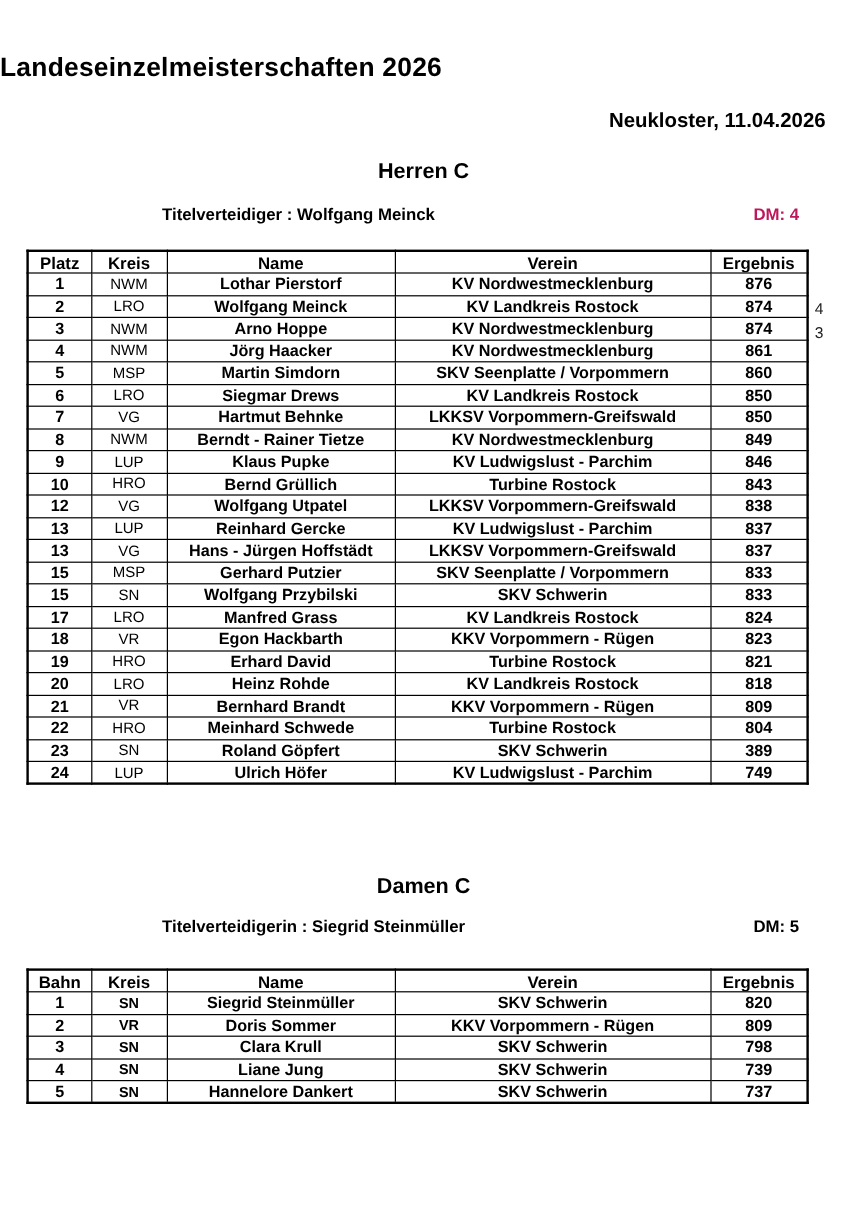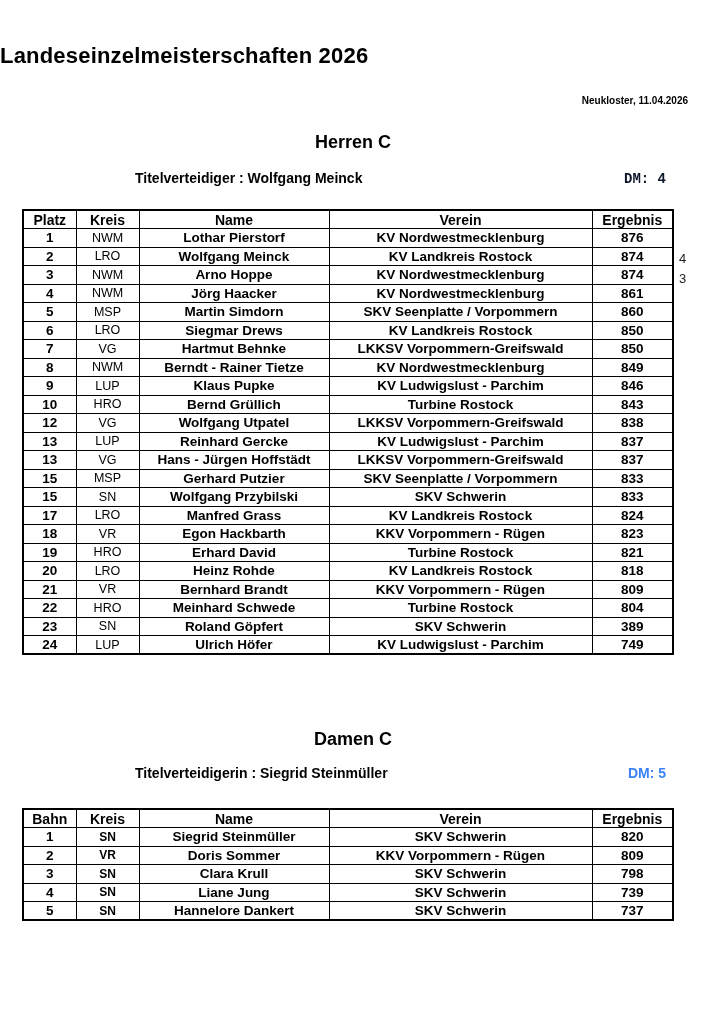--- a/index.html
+++ b/index.html
@@ -18,21 +18,21 @@
     padding-top: 44px;
     font-size: 22px;
     font-weight: bold;
     line-height: 24px;
     letter-spacing: 0.2px;
   }
   .date-line {
     margin-top: 25px;
     padding-right: 18px;
     text-align: right;
-    font-size: 10px;
+    font-size: 17px;
     font-weight: bold;
     line-height: 15px;
   }
   .section-heading {
     text-align: center;
     font-size: 18px;
     font-weight: bold;
     line-height: 20px;
   }
   .section-herren .section-heading { margin-top: 24px; }
@@ -99,21 +99,21 @@
 <div class="page">
 
   <div class="doc-title">Landeseinzelmeisterschaften 2026</div>
 
   <div class="date-line">Neukloster, 11.04.2026</div>
 
   <section class="section section-herren">
     <div class="section-heading">Herren C</div>
     <div class="defender-row">
       <span>Titelverteidiger : Wolfgang Meinck</span>
-      <span class="dm-label" style="color: #0f172a; font-family: Liberation Mono, monospace;">DM: 4</span>
+      <span class="dm-label" style="color: #be185d;">DM: 4</span>
     </div>
     <div class="table-wrap">
       <table class="results">
           <thead>
             <tr>
               <th class="c0">Platz</th>
               <th class="c1">Kreis</th>
               <th class="c2">Name</th>
               <th class="c3">Verein</th>
               <th class="c4">Ergebnis</th>
@@ -285,21 +285,21 @@
         </table>
     <span class="side-note" style="top: 40px;">4</span>
         <span class="side-note" style="top: 60px;">3</span>
       </div>
   </section>
 
   <section class="section section-damen">
     <div class="section-heading">Damen C</div>
     <div class="defender-row">
       <span>Titelverteidigerin : Siegrid Steinmüller</span>
-      <span class="dm-label" style="color: #3b82f6;">DM: 5</span>
+      <span class="dm-label" style="color: #000000;">DM: 5</span>
     </div>
     <div class="table-wrap">
       <table class="results">
           <thead>
             <tr>
               <th class="c0">Bahn</th>
               <th class="c1">Kreis</th>
               <th class="c2">Name</th>
               <th class="c3">Verein</th>
               <th class="c4">Ergebnis</th>

